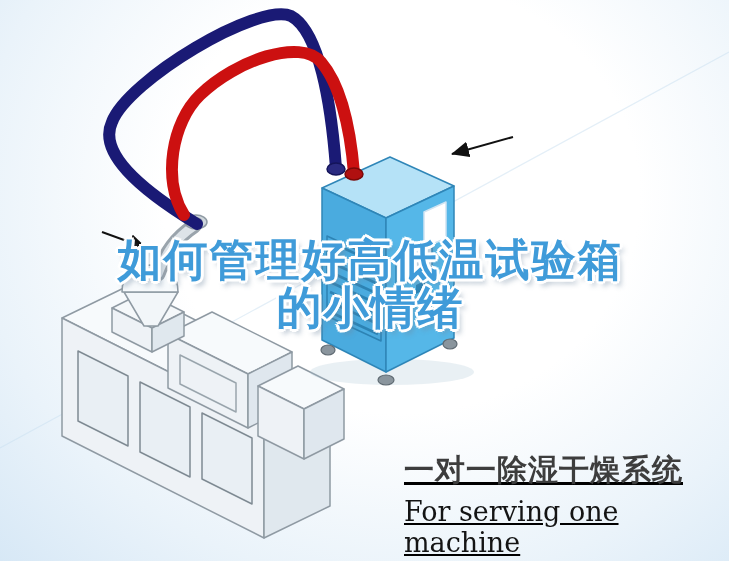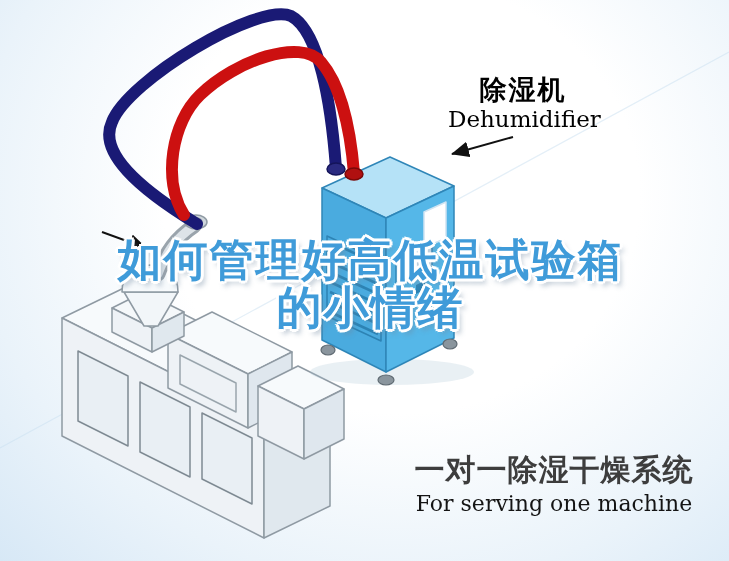--- a/index.html
+++ b/index.html
@@ -23,23 +23,23 @@
     font-weight:700;letter-spacing:2px;line-height:1.06;
   }
   .title-line1{font-size:44px;}
   .title-line2{font-size:45px;}
   .title-block div{
     text-shadow:
       -2px -2px 0 #fff, 2px -2px 0 #fff, -2px 2px 0 #fff, 2px 2px 0 #fff,
       0 -3px 0 #fff, 0 3px 0 #fff, -3px 0 0 #fff, 3px 0 0 #fff,
       4px 5px 5px rgba(110,135,160,.45);
   }
-  .caption-block{left:404px;top:450px;width:300px;text-align:center;}
+  .caption-block{left:404px;top:450px;width:300px;text-decoration:underline;}
   .caption-cn{font-weight:700;font-size:30px;letter-spacing:1px;}
-  .caption-en{font-family:"DejaVu Serif","Liberation Serif",serif;font-size:22px;color:#141414;}
+  .caption-en{font-family:"DejaVu Serif","Liberation Serif",serif;font-size:27px;color:#141414;margin-top:5px;}
 </style>
 </head>
 <body>
 
 <div class="stage">
 
   <svg class="scene-svg" width="729" height="561" viewBox="0 0 729 561">
     <defs>
       <marker id="arrow" markerWidth="11" markerHeight="9" refX="8.5" refY="4" orient="auto">
         <path d="M0,0 L9,4 L0,8 z" fill="#111"></path>
@@ -117,24 +117,20 @@
     <path d="M197,224 C138,188 98,152 112,122 C128,80 258,2 291,16 C319,31 331,102 336,168" fill="none" stroke="#1a1a75" stroke-width="12" stroke-linecap="round"></path>
     <path d="M184,215 C162,180 172,122 200,95 C236,60 301,38 321,62 C339,83 350,124 354,173" fill="none" stroke="#cc1010" stroke-width="12" stroke-linecap="round"></path>
 
     <ellipse cx="336" cy="169" rx="9" ry="6" fill="#2a2a80" stroke="#14145a" stroke-width="1.5"></ellipse>
     <ellipse cx="354" cy="174" rx="9" ry="6" fill="#b01010" stroke="#7a0808" stroke-width="1.5"></ellipse>
 
     <line x1="102" y1="232" x2="146" y2="248" stroke="#111" stroke-width="2" marker-end="url(#arrow)"></line>
     <line x1="513" y1="137" x2="452" y2="154" stroke="#111" stroke-width="2" marker-end="url(#arrow)"></line>
   </svg>
 
-  <div class="overlay label-block" style="left:448px;top:76px;width:150px;">
-    <div class="label-cn">除湿机</div>
-    <div class="label-en">Dehumidifier</div>
-  </div>
 
 
   <div class="overlay title-block" style="color: rgb(63, 155, 217);">
     <div class="title-line1">如何管理好高低温试验箱</div>
     <div class="title-line2">的小情绪</div>
   </div>
 
   <div class="overlay caption-block">
     <div class="caption-cn" style="color: rgb(61, 61, 61);">一对一除湿干燥系统</div>
     <div class="caption-en">For serving one machine</div>

